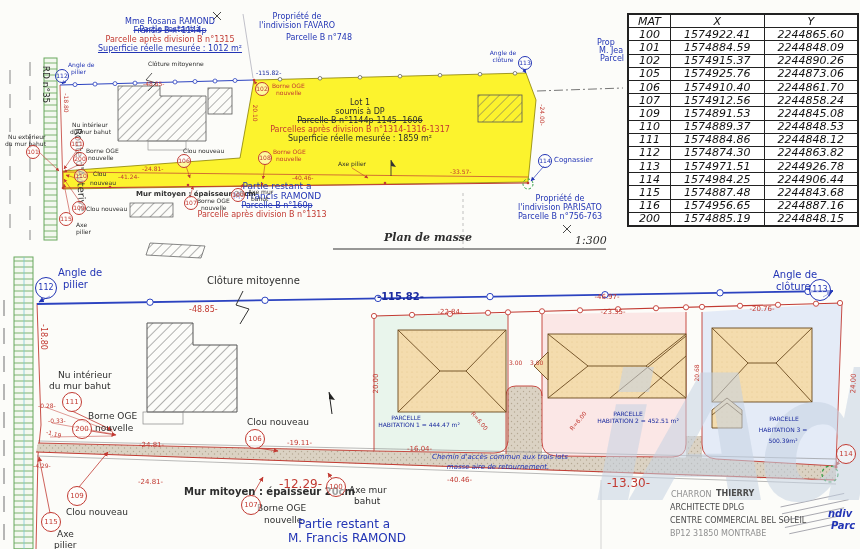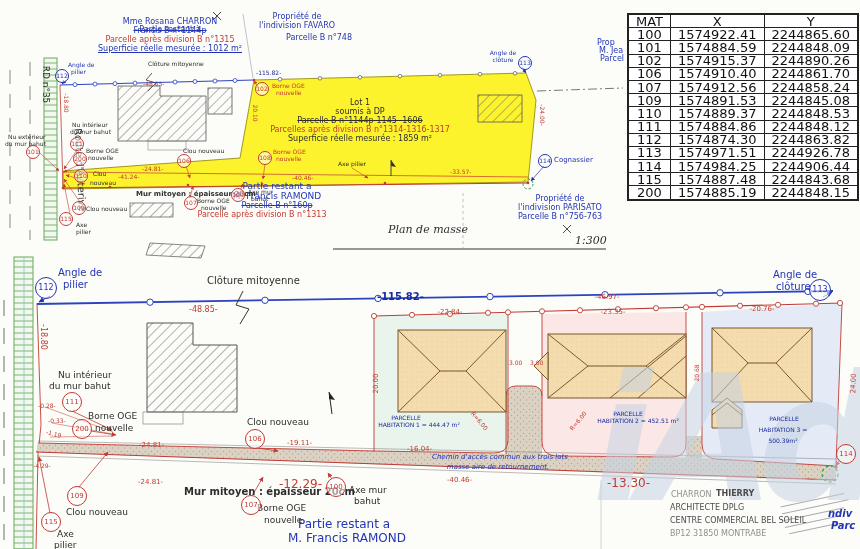--- a/index.html
+++ b/index.html
@@ -10,22 +10,22 @@
   .lbl{position:absolute;white-space:nowrap;line-height:1;}
   .lbl.hand{font-family:"DejaVu Serif",serif;font-style:italic;}
   .badge{position:absolute;border-radius:50%;display:flex;align-items:center;justify-content:center;
          transform:translate(-50%,-50%);background:rgba(255,255,255,.55);line-height:1;}
   #watermark{position:absolute;left:592px;top:352px;font-size:175px;font-weight:bold;font-style:italic;
          color:rgba(197,209,226,.55);letter-spacing:-12px;line-height:1;pointer-events:none;}
   #coord-table{position:absolute;left:627px;top:13px;width:230px;background:#fff;border:1.3px solid #222;}
   #coord-table .tbl-title{font-size:10px;color:#111;text-align:center;padding:2px 0 1px 0;
          border-bottom:1px solid #222;}
   #coord-table table{width:100%;border-collapse:collapse;table-layout:fixed;}
-  #coord-table th,#coord-table td{border:1px solid #222;font-size:13px;font-weight:normal;
-         color:#111;text-align:center;padding:0.6px 0;line-height:11px;}
+  #coord-table th,#coord-table td{border:1px solid #222;font-size:11px;font-weight:normal;
+         color:#111;text-align:center;padding:0.6px 0;line-height:11px;font-style:italic;}
   #coord-table col.c-mat{width:42px;}
 </style>
 </head>
 <body>
 
 <div id="stage">
 
   <svg width="860" height="549" viewBox="0 0 860 549">
     <defs>
       <pattern id="hatch" width="7" height="7" patternUnits="userSpaceOnUse" patternTransform="rotate(45)">
@@ -240,21 +240,21 @@
         <path d="M783,521 L840,521"></path>
           <path d="M786,528 L836,528"></path>
       </g>
     </g>
   </svg>
 
   <div id="watermark">iAd</div>
 
   <div class="layer" id="labels-top">
       <div class="lbl" style="left: 170px; top: 26px; font-size: 8px; color: rgb(35, 53, 181); transform: translateX(-50%);">Partie restant à</div>
-      <div class="lbl" style="left: 170px; top: 18px; font-size: 8px; color: rgb(35, 53, 181); transform: translateX(-50%);">Mme Rosana CHARRON</div>
+      <div class="lbl" style="left: 170px; top: 18px; font-size: 8px; color: rgb(35, 53, 181); transform: translateX(-50%);">Mme Rosana RAMOND</div>
       <div class="lbl" style="left: 170px; top: 27px; font-size: 8px; color: rgb(35, 53, 181); text-decoration: line-through; transform: translateX(-50%);">Francis B n°1144p</div>
       <div class="lbl" style="left: 170px; top: 36px; font-size: 8px; color: rgb(194, 58, 50); transform: translateX(-50%);">Parcelle après division B n°1315</div>
       <div class="lbl" style="left: 170px; top: 45px; font-size: 8px; color: rgb(35, 53, 181); text-decoration: underline; transform: translateX(-50%);">Superficie réelle mesurée : 1012 m²</div>
       <div class="lbl" style="left: 297px; top: 13px; font-size: 8px; color: rgb(35, 53, 181); transform: translateX(-50%);">Propriété de</div>
       <div class="lbl" style="left: 297px; top: 22px; font-size: 8px; color: rgb(35, 53, 181); transform: translateX(-50%);">l'indivision FAVARO</div>
       <div class="lbl" style="left: 297px; top: 34px; font-size: 8px; color: rgb(35, 53, 181); transform: translateX(-50%); margin-left: 22px;">Parcelle B n°748</div>
       <div class="lbl" style="left: 597px; top: 39px; font-size: 8px; color: rgb(35, 53, 181);">Prop</div>
       <div class="lbl" style="left: 599px; top: 47px; font-size: 8px; color: rgb(35, 53, 181);">M. Jea</div>
       <div class="lbl" style="left: 600px; top: 55px; font-size: 8px; color: rgb(35, 53, 181);">Parcel</div>
       <div class="lbl" style="left: 360px; top: 99px; font-size: 8px; color: rgb(46, 46, 46); transform: translateX(-50%);">Lot 1</div>
@@ -273,21 +273,21 @@
       <div class="lbl" style="left: 503px; top: 50px; font-size: 6px; color: rgb(35, 53, 181); transform: translateX(-50%);">Angle de</div>
       <div class="lbl" style="left: 503px; top: 57px; font-size: 6px; color: rgb(35, 53, 181); transform: translateX(-50%);">clôture</div>
       <div class="lbl" style="left: 554px; top: 157px; font-size: 7px; color: rgb(35, 53, 181);">Cognassier</div>
       <div class="lbl" style="left: 560px; top: 195px; font-size: 8px; color: rgb(35, 53, 181); transform: translateX(-50%);">Propriété de</div>
       <div class="lbl" style="left: 560px; top: 204px; font-size: 8px; color: rgb(35, 53, 181); transform: translateX(-50%);">l'indivision PARISATO</div>
       <div class="lbl" style="left: 560px; top: 213px; font-size: 8px; color: rgb(35, 53, 181); transform: translateX(-50%);">Parcelle B n°756-763</div>
       <div class="lbl" style="left: 277px; top: 182px; font-size: 9px; color: rgb(35, 53, 181); transform: translateX(-50%);">Partie restant a</div>
       <div class="lbl" style="left: 277px; top: 192px; font-size: 9px; color: rgb(35, 53, 181); transform: translateX(-50%);">M. Francis RAMOND</div>
       <div class="lbl" style="left: 277px; top: 202px; font-size: 8px; color: rgb(35, 53, 181); text-decoration: line-through; transform: translateX(-50%);">Parcelle B n°160p</div>
       <div class="lbl" style="left: 262px; top: 211px; font-size: 8px; color: rgb(194, 58, 50); transform: translateX(-50%);">Parcelle après division B n°1313</div>
-      <div class="lbl hand" style="left: 428px; top: 224px; font-size: 11px; color: rgb(46, 46, 46); transform: translateX(-50%);">Plan de masse</div>
+      <div class="lbl hand" style="left: 428px; top: 232px; font-size: 11px; color: rgb(46, 46, 46); transform: translateX(-50%); font-weight: bold;">Plan de masse</div>
       <div class="lbl hand" style="left: 575px; top: 235px; font-size: 11px; color: rgb(46, 46, 46);">1:300</div>
       <div class="lbl" style="left: 72px; top: 122px; font-size: 6px; color: rgb(46, 46, 46);">Nu intérieur</div>
       <div class="lbl" style="left: 70px; top: 129px; font-size: 6px; color: rgb(46, 46, 46);">du mur bahut</div>
       <div class="lbl" style="left: 8px; top: 134px; font-size: 6px; color: rgb(46, 46, 46);">Nu extérieur</div>
       <div class="lbl" style="left: 5px; top: 141px; font-size: 6px; color: rgb(46, 46, 46);">du mur bahut</div>
       <div class="lbl" style="left: 86px; top: 148px; font-size: 6px; color: rgb(46, 46, 46);">Borne OGE</div>
       <div class="lbl" style="left: 88px; top: 155px; font-size: 6px; color: rgb(46, 46, 46);">nouvelle</div>
       <div class="lbl" style="left: 93px; top: 171px; font-size: 6px; color: rgb(46, 46, 46);">Clou</div>
       <div class="lbl" style="left: 90px; top: 180px; font-size: 6px; color: rgb(46, 46, 46);">nouveau</div>
       <div class="lbl" style="left: 86px; top: 206px; font-size: 6px; color: rgb(46, 46, 46);">Clou nouveau</div>
@@ -423,20 +423,25 @@
             <td>101</td>
             <td>1574884.59</td>
             <td>2244848.09</td>
           </tr>
           <tr>
             <td>102</td>
             <td>1574915.37</td>
             <td>2244890.26</td>
           </tr>
           <tr>
+            <td>105</td>
+            <td>1574925.76</td>
+            <td>2244873.06</td>
+          </tr>
+          <tr>
             <td>106</td>
             <td>1574910.40</td>
             <td>2244861.70</td>
           </tr>
           <tr>
             <td>107</td>
             <td>1574912.56</td>
             <td>2244858.24</td>
           </tr>
           <tr>
@@ -466,20 +471,25 @@
           </tr>
           <tr>
             <td>114</td>
             <td>1574984.25</td>
             <td>2244906.44</td>
           </tr>
           <tr>
             <td>115</td>
             <td>1574887.48</td>
             <td>2244843.68</td>
+          </tr>
+          <tr>
+            <td>116</td>
+            <td>1574956.65</td>
+            <td>2244887.16</td>
           </tr>
           <tr>
             <td>200</td>
             <td>1574885.19</td>
             <td>2244848.15</td>
           </tr>
         </tbody>
     </table>
   </div>
 </div>

